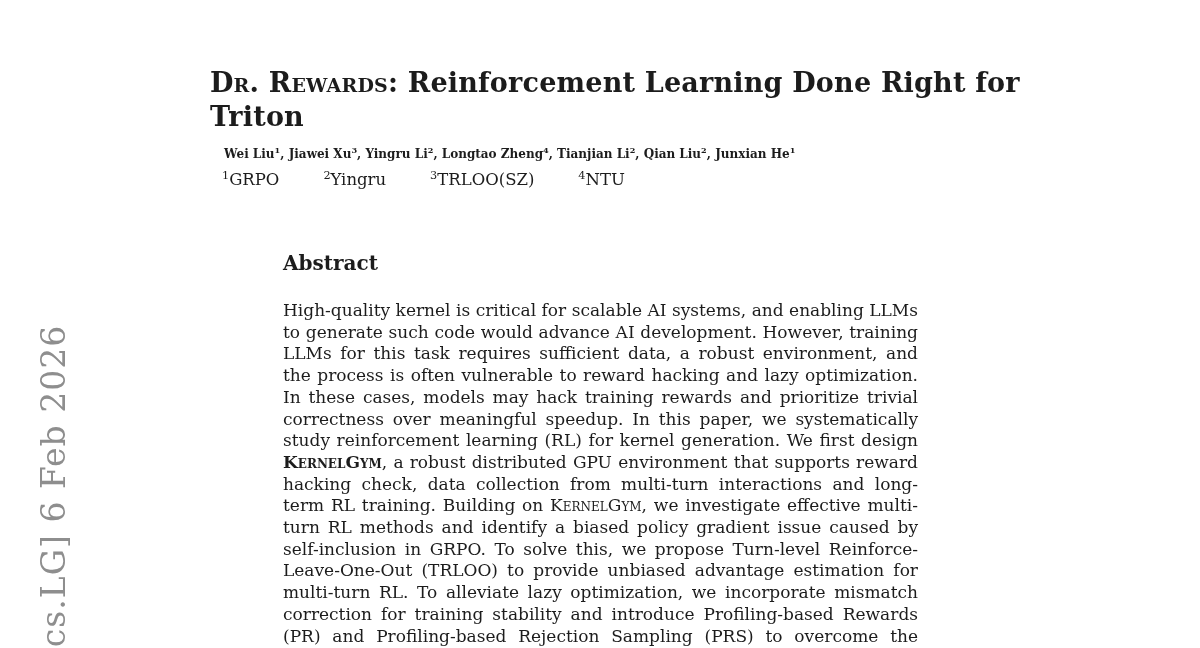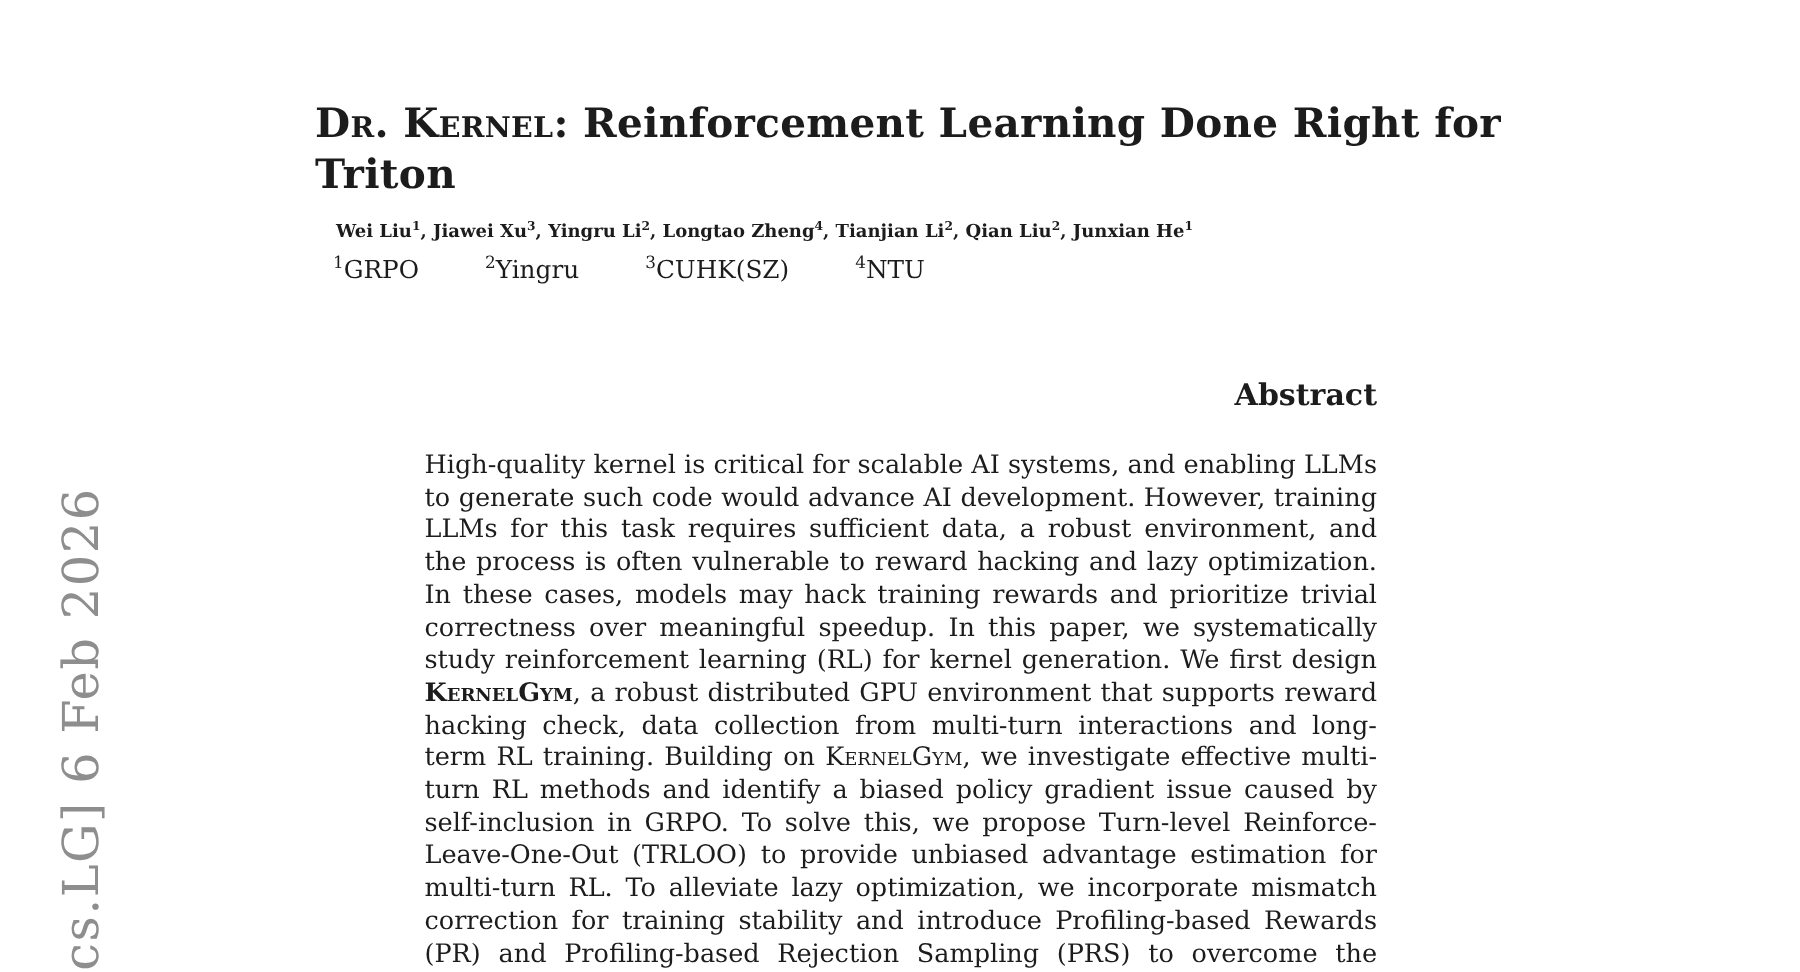--- a/index.html
+++ b/index.html
@@ -47,21 +47,21 @@
     top: 167px;
     width: 900px;
     font-size: 16.5px;
     line-height: 25px;
   }
   .abstract-heading {
     position: absolute;
     left: 283px;
     top: 251px;
     width: 635px;
-    text-align: right;
+    text-align: left;
     font-size: 20px;
     font-weight: 700;
   }
   .abstract-text {
     position: absolute;
     left: 283px;
     top: 300px;
     width: 635px;
     font-size: 17px;
     line-height: 21.7px;
@@ -76,23 +76,23 @@
   .seg-sup { vertical-align: super; font-size: 68%; line-height: 0; }
   .seg-gap { display: inline-block; width: 44px; }
 </style>
 </head>
 <body>
 
 <div class="page">
 
   <div class="arxiv-watermark" style="color: rgb(142, 142, 142);">[cs.LG] 6 Feb 2026</div>
 
-  <h1 class="paper-title"><span class="seg-smallcaps">Dr. Kernel:</span><span class="seg-normal"> Reinforcement Learning Done Right for Triton</span><br></h1>
+  <h1 class="paper-title"><span class="seg-smallcaps">Dr. Rewards:</span><span class="seg-normal"> Reinforcement Learning Done Right for Triton</span><br></h1>
 
   <div class="author-list"><span class="seg-normal">Wei Liu</span><span class="seg-sup">1</span><span class="seg-normal">, Jiawei Xu</span><span class="seg-sup">3</span><span class="seg-normal">, Yingru Li</span><span class="seg-sup">2</span><span class="seg-normal">, Longtao Zheng</span><span class="seg-sup">4</span><span class="seg-normal">, Tianjian Li</span><span class="seg-sup">2</span><span class="seg-normal">, Qian Liu</span><span class="seg-sup">2</span><span class="seg-normal">, Junxian He</span><span class="seg-sup">1</span></div>
 
-  <div class="affiliation-list"><span class="seg-sup">1</span><span class="seg-normal">GRPO</span><span class="seg-gap"></span><span class="seg-sup">2</span><span class="seg-normal">Yingru</span><span class="seg-gap"></span><span class="seg-sup">3</span><span class="seg-normal">CUHK(SZ)</span><span class="seg-gap"></span><span class="seg-sup">4</span><span class="seg-normal">NTU</span></div>
+  <div class="affiliation-list"><span class="seg-sup">1</span><span class="seg-normal">GRPO</span><span class="seg-gap"></span><span class="seg-sup">2</span><span class="seg-normal">Yingru</span><span class="seg-gap"></span><span class="seg-sup">3</span><span class="seg-normal">TRLOO(SZ)</span><span class="seg-gap"></span><span class="seg-sup">4</span><span class="seg-normal">NTU</span></div>
 
   <div class="abstract-heading">Abstract</div>
 
   <div class="abstract-text"><span class="seg-normal">High-quality kernel is critical for scalable AI systems, and enabling LLMs to generate such code would advance AI development. However, training LLMs for this task requires sufficient data, a robust environment, and the process is often vulnerable to </span><span class="seg-italic">reward hacking</span><span class="seg-normal"> and </span><span class="seg-italic">lazy optimization</span><span class="seg-normal">. In these cases, models may hack training rewards and prioritize trivial correctness over meaningful speedup. In this paper, we systematically study reinforcement learning (RL) for kernel generation. We first design </span><span class="seg-bold-smallcaps">KernelGym</span><span class="seg-normal">, a robust distributed GPU environment that supports reward hacking check, data collection from multi-turn interactions and long-term RL training. Building on </span><span class="seg-smallcaps">KernelGym</span><span class="seg-normal">, we investigate effective multi-turn RL methods and identify a biased policy gradient issue caused by self-inclusion in GRPO. To solve this, we propose Turn-level Reinforce-Leave-One-Out (</span><span class="seg-bold">TRLOO</span><span class="seg-normal">) to provide unbiased advantage estimation for multi-turn RL. To alleviate lazy optimization, we incorporate mismatch correction for training stability and introduce Profiling-based Rewards (</span><span class="seg-bold">PR</span><span class="seg-normal">) and Profiling-based Rejection Sampling (</span><span class="seg-bold">PRS</span><span class="seg-normal">) to overcome the issue. The trained model, </span><span class="seg-smallcaps">Dr. Kernel</span><span class="seg-normal">-14B,</span></div>
 
 </div>
 
 </body></html>

